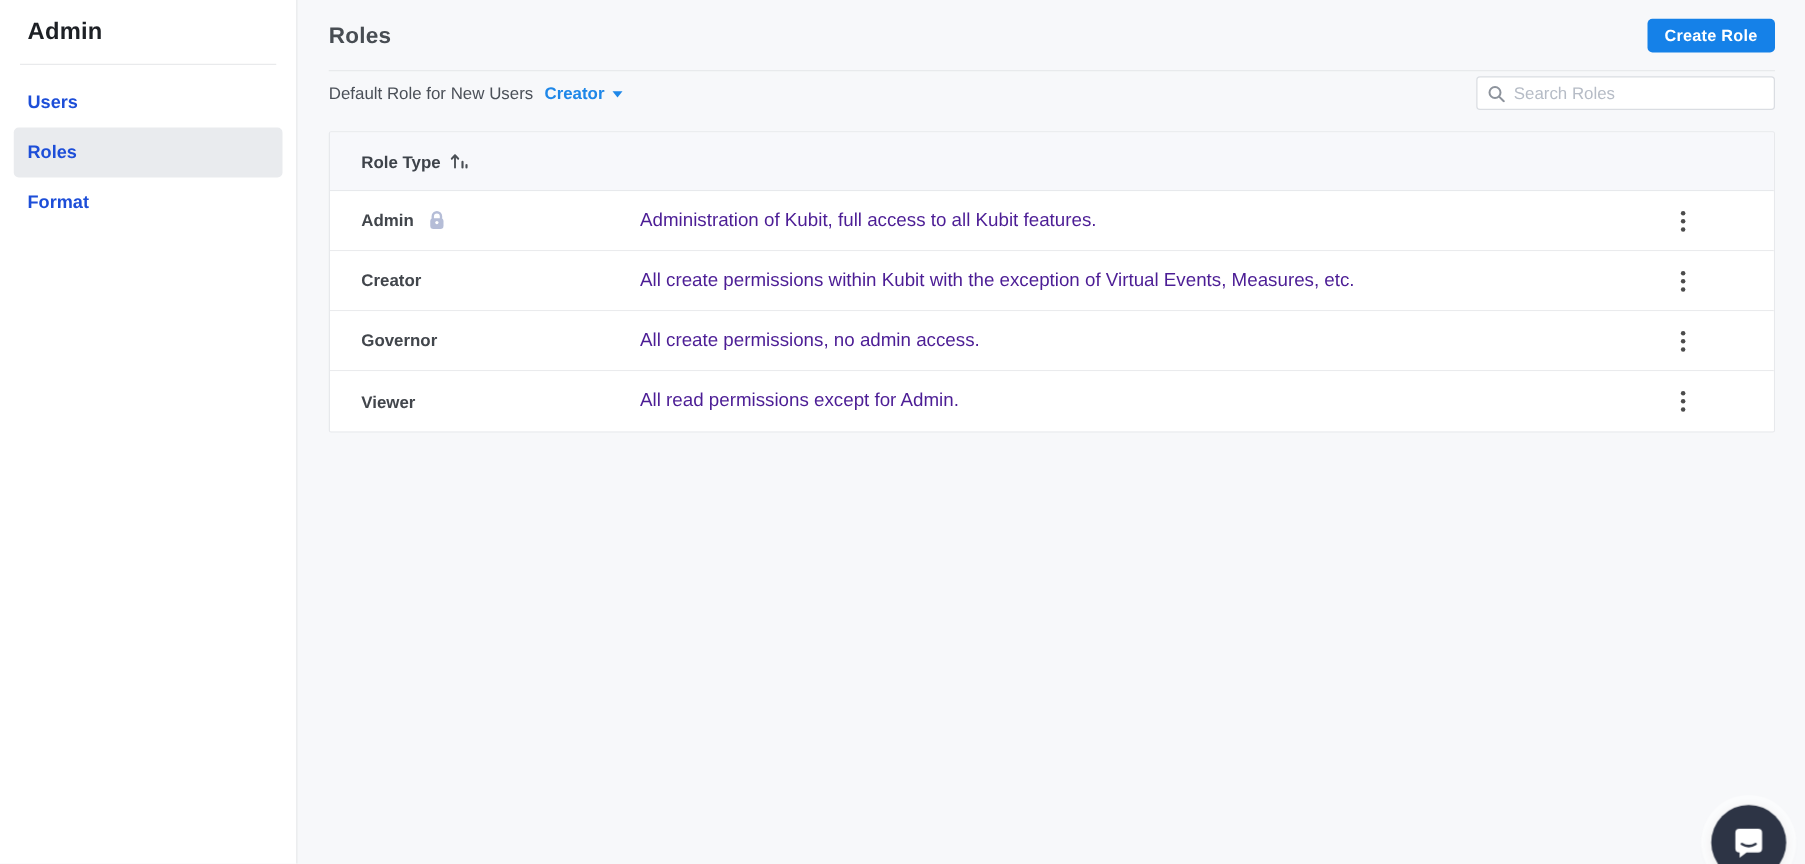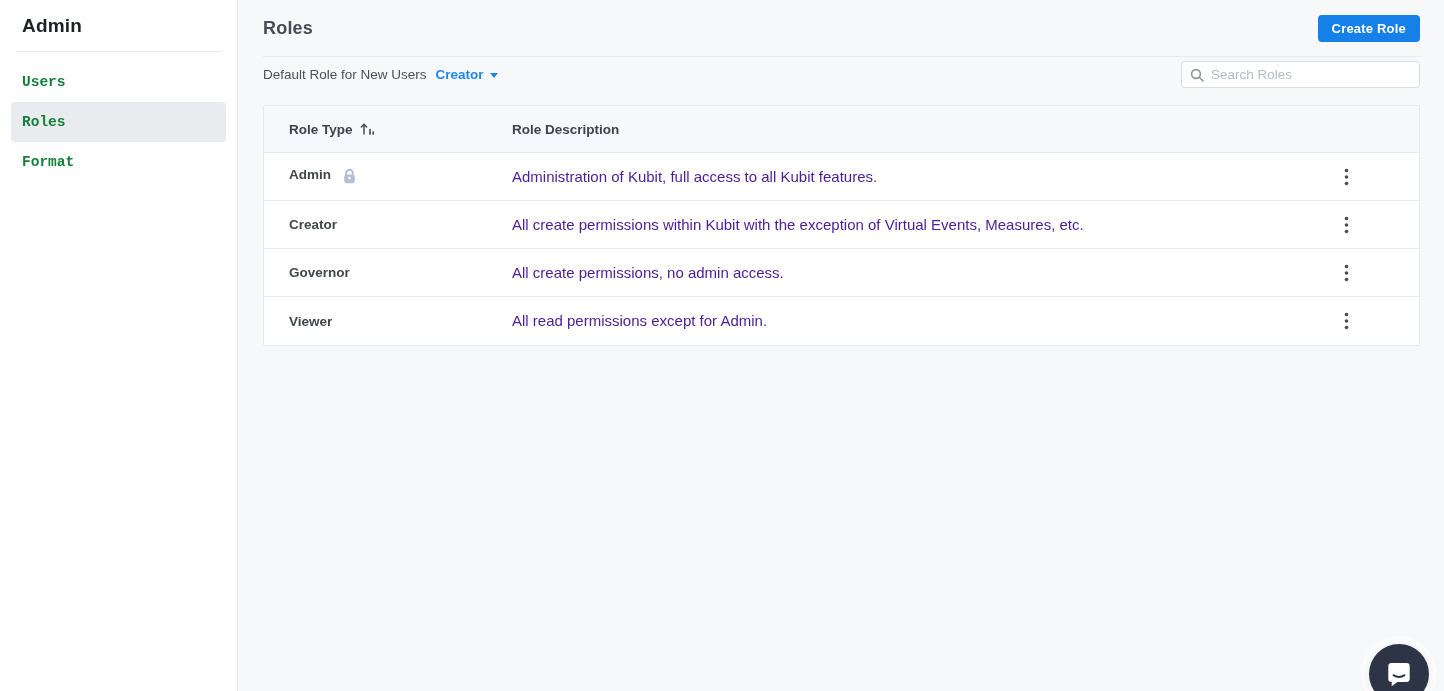--- a/index.html
+++ b/index.html
@@ -23,24 +23,23 @@
     margin: 15px 0 0 22px; letter-spacing: 0.2px;
   }
   .side-divider {
     border-top: 1px solid #e9eaec;
     margin: 14px 16px 10px 16px;
   }
   .sidebar nav { padding: 0 11px; }
   .nav-item {
     height: 40px; line-height: 40px;
     padding-left: 11px;
-    font-size: 14.5px; font-weight: 700; color: #15803d;
+    font-size: 14.5px; font-weight: 700; color: #1d4ed8;
     border-radius: 4px;
     cursor: pointer;
-    font-family: Liberation Mono, monospace;
   }
   .nav-item.active { background: #e9ebee; }
 
   
   .main { flex: 1; padding: 0 24px 0 25px; position: relative; }
   .page-header {
     height: 57px;
     border-bottom: 1px solid #e8eaec;
     display: flex; align-items: center; justify-content: space-between;
   }
@@ -98,21 +97,21 @@
     border-bottom: 1px solid #e7e9ec;
     font-size: 13.5px; font-weight: 700; color: #3e434a;
   }
   .trow {
     display: flex; align-items: center;
     height: 48px;
     background: #ffffff;
     border-bottom: 1px solid #eaebed;
   }
   .trow:last-child { border-bottom: none; }
-  .col-type { width: 248px; min-width: 248px; padding-left: 25px; display: flex; }
+  .col-type { width: 248px; min-width: 248px; padding-left: 25px; display: flex; align-items: center; }
   .col-desc { flex: 1; padding-right: 12px; }
   .col-actions { width: 146px; min-width: 146px; display: flex; justify-content: center; }
   .th-sort { display: inline-flex; align-items: center; margin-left: 7px; }
   .role-name { font-size: 13.5px; font-weight: 700; color: #42464c; }
   .lock-icon { display: inline-flex; margin-left: 9px; }
   .role-desc-text { font-size: 15px; color: #4c1d95; }
   .kebab { cursor: pointer; padding: 4px 8px; display: inline-flex; }
 
   
   .intercom {
@@ -169,21 +168,20 @@
           <span>Role Type</span>
           <span class="th-sort">
             <svg width="15" height="14" viewBox="0 0 15 14">
               <line x1="4" y1="2.6" x2="4" y2="12" stroke="#4a4f55" stroke-width="1.5" stroke-linecap="round"></line>
               <polyline points="1.4,5 4,2.2 6.6,5" fill="none" stroke="#4a4f55" stroke-width="1.5" stroke-linecap="round" stroke-linejoin="round"></polyline>
               <line x1="10" y1="7.5" x2="10" y2="12" stroke="#4a4f55" stroke-width="1.7" stroke-linecap="round"></line>
               <line x1="13.2" y1="10" x2="13.2" y2="12" stroke="#4a4f55" stroke-width="1.7" stroke-linecap="round"></line>
             </svg>
           </span>
         </div>
-        <div class="col-desc">Role Description</div>
         <div class="col-actions"></div>
       </div>
       <div id="tbody">
   <div class="trow">
     <div class="col-type">
       <span class="role-name">Admin</span>
       <span class="lock-icon">
         <svg width="19" height="19" viewBox="0 0 19 19">
           <path d="M6.2 8.2 v-2.1 a3.3 3.3 0 0 1 6.6 0 v2.1" fill="none" stroke="#b5bdd7" stroke-width="1.9" stroke-linecap="round"></path>
           <rect x="4.2" y="7.6" width="10.6" height="8.6" rx="2.6" fill="#b5bdd7"></rect>

